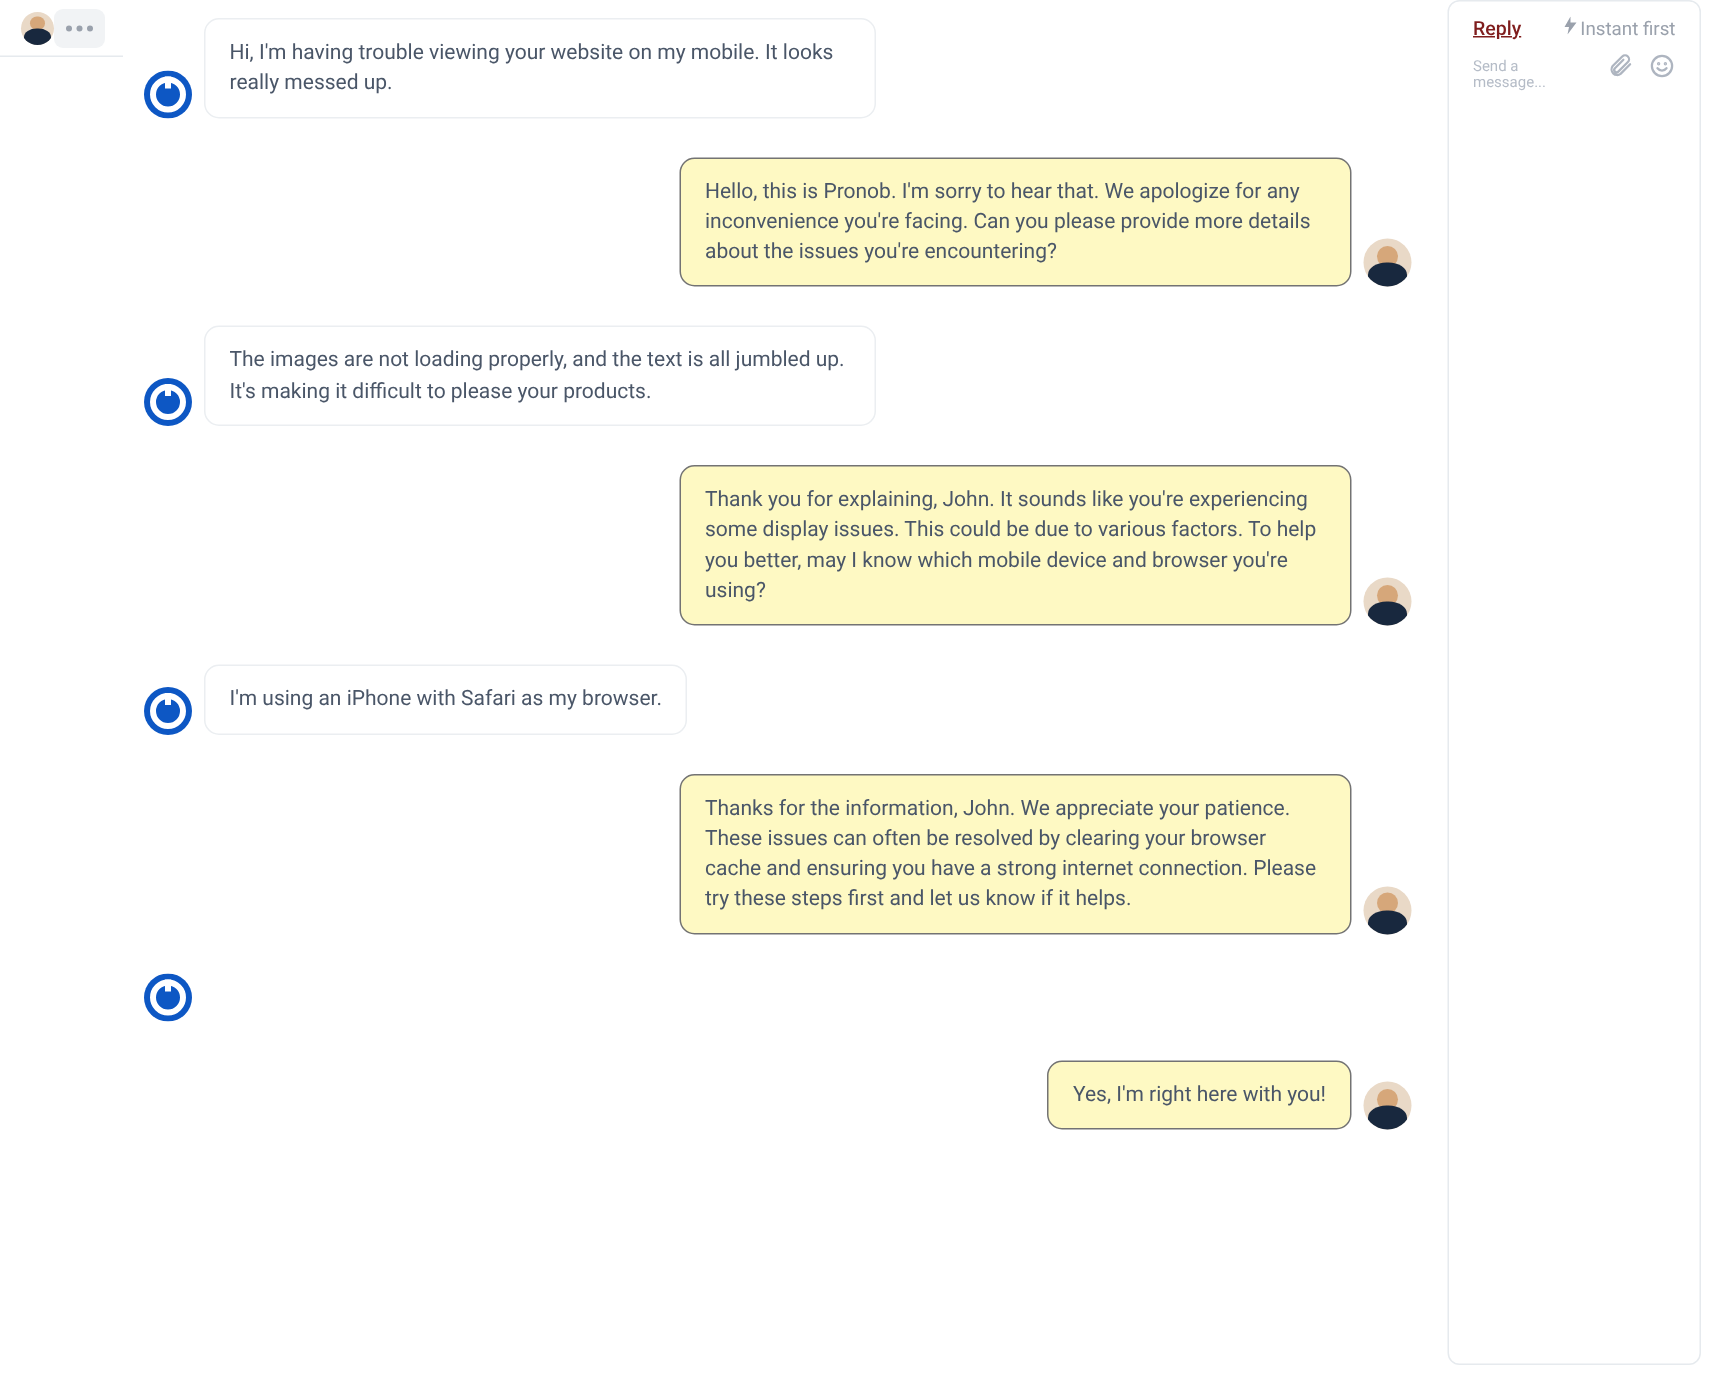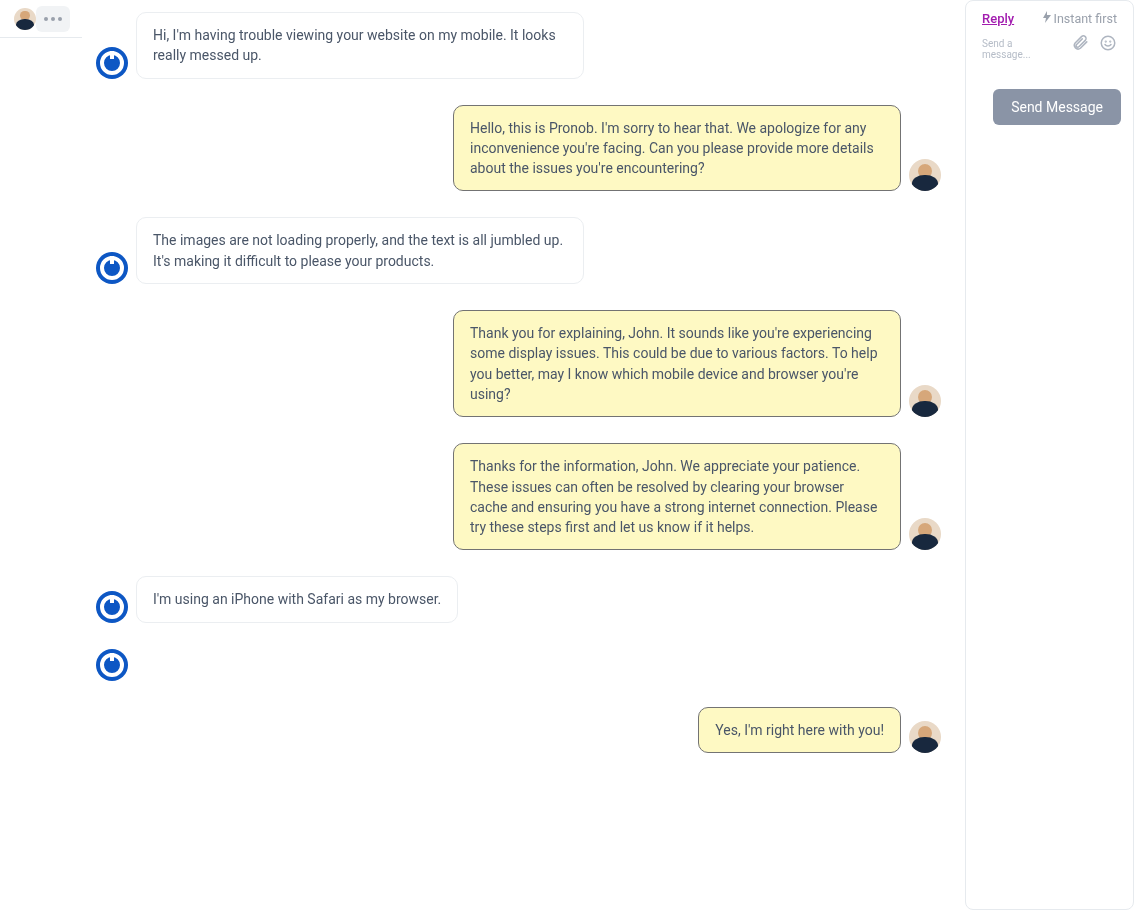--- a/index.html
+++ b/index.html
@@ -108,21 +108,21 @@
     border: 1px solid #e6eaee;
     border-radius: 8px;
   }
   .compose-top {
     display: flex;
     justify-content: space-between;
     align-items: center;
     padding: 10px 16px 6px 16px;
   }
   .reply-link {
-    color: #a21caf;
+    color: #7f1d1d;
     font-weight: 500;
     text-decoration: underline;
     cursor: pointer;
     font-size: 13px;
   }
   .instant-reply {
     color: #9aa1ac;
     font-size: 12.5px;
     display: flex;
     align-items: center;
@@ -219,37 +219,37 @@
           </div>
         </div>
         <div class="bubble">The images are not loading properly, and the text is all jumbled up. It's making it difficult to please your products.</div>
       </div>
       <div class="msg-row right">
         <div class="bubble">Thank you for explaining, John. It sounds like you're experiencing some display issues. This could be due to various factors. To help you better, may I know which mobile device and browser you're using?</div>
         <div class="avatar">
           <div class="avatar-agent"></div>
         </div>
       </div>
+      <div class="msg-row left">
+        <div class="avatar">
+          <div class="avatar-user">
+            <svg viewBox="0 0 32 32" width="32" height="32">
+              <circle cx="16" cy="16" r="16" fill="#0d57c4"></circle>
+              <circle cx="16" cy="16" r="10" fill="none" stroke="#fff" stroke-width="4"></circle>
+              <rect x="14" y="4" width="4" height="8" fill="#fff"></rect>
+            </svg>
+          </div>
+        </div>
+        <div class="bubble">I'm using an iPhone with Safari as my browser.</div>
+      </div>
       <div class="msg-row right">
         <div class="bubble">Thanks for the information, John. We appreciate your patience. These issues can often be resolved by clearing your browser cache and ensuring you have a strong internet connection. Please try these steps first and let us know if it helps.</div>
         <div class="avatar">
           <div class="avatar-agent"></div>
         </div>
-      </div>
-      <div class="msg-row left">
-        <div class="avatar">
-          <div class="avatar-user">
-            <svg viewBox="0 0 32 32" width="32" height="32">
-              <circle cx="16" cy="16" r="16" fill="#0d57c4"></circle>
-              <circle cx="16" cy="16" r="10" fill="none" stroke="#fff" stroke-width="4"></circle>
-              <rect x="14" y="4" width="4" height="8" fill="#fff"></rect>
-            </svg>
-          </div>
-        </div>
-        <div class="bubble">I'm using an iPhone with Safari as my browser.</div>
       </div>
       <div class="msg-row left">
         <div class="avatar">
           <div class="avatar-user">
             <svg viewBox="0 0 32 32" width="32" height="32">
               <circle cx="16" cy="16" r="16" fill="#0d57c4"></circle>
               <circle cx="16" cy="16" r="10" fill="none" stroke="#fff" stroke-width="4"></circle>
               <rect x="14" y="4" width="4" height="8" fill="#fff"></rect>
             </svg>
           </div>
@@ -286,17 +286,14 @@
         <span>
           <svg width="18" height="18" viewBox="0 0 24 24" fill="none" stroke="#aeb5c0" stroke-width="2" stroke-linecap="round" stroke-linejoin="round">
               <circle cx="12" cy="12" r="9"></circle>
               <path d="M8 14s1.5 2 4 2 4-2 4-2"></path>
               <circle cx="9" cy="10" r="0.5" fill="#aeb5c0"></circle>
               <circle cx="15" cy="10" r="0.5" fill="#aeb5c0"></circle>
             </svg>
         </span>
       </div>
     </div>
-    <div class="compose-footer">
-      <button class="send-btn">Send Message</button>
-    </div>
   </div>
 </div>
 
 </body></html>

